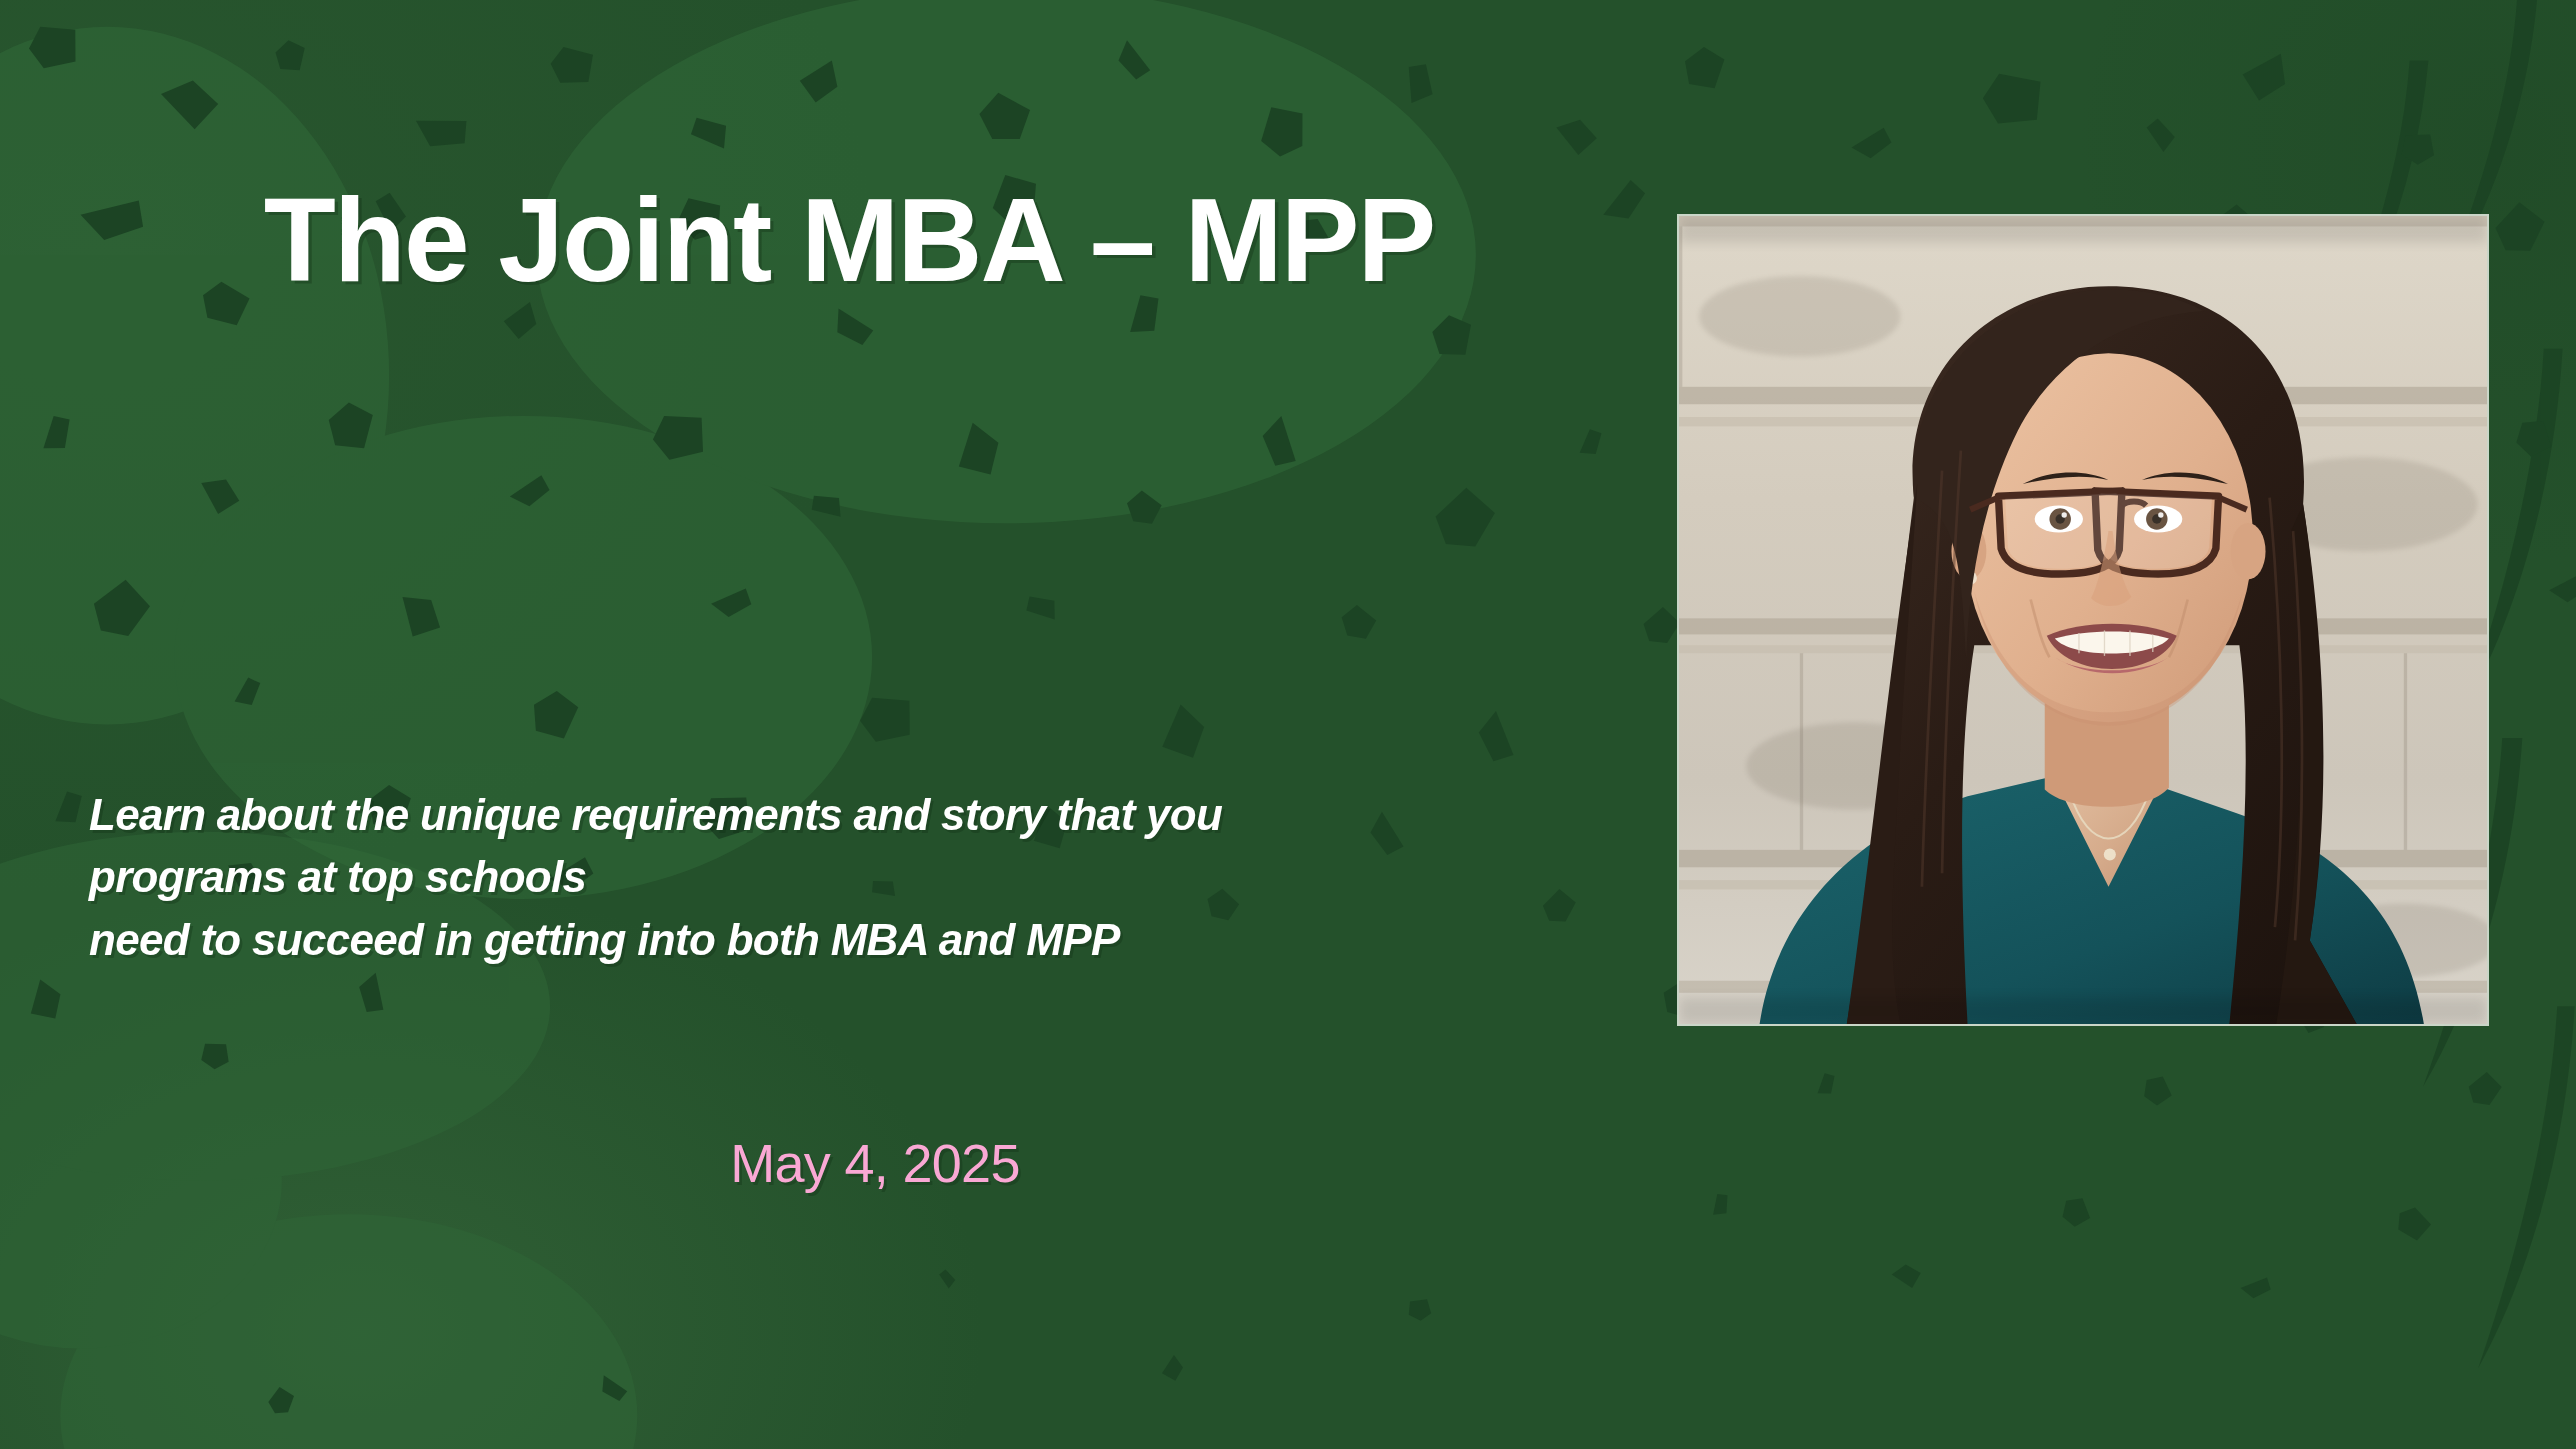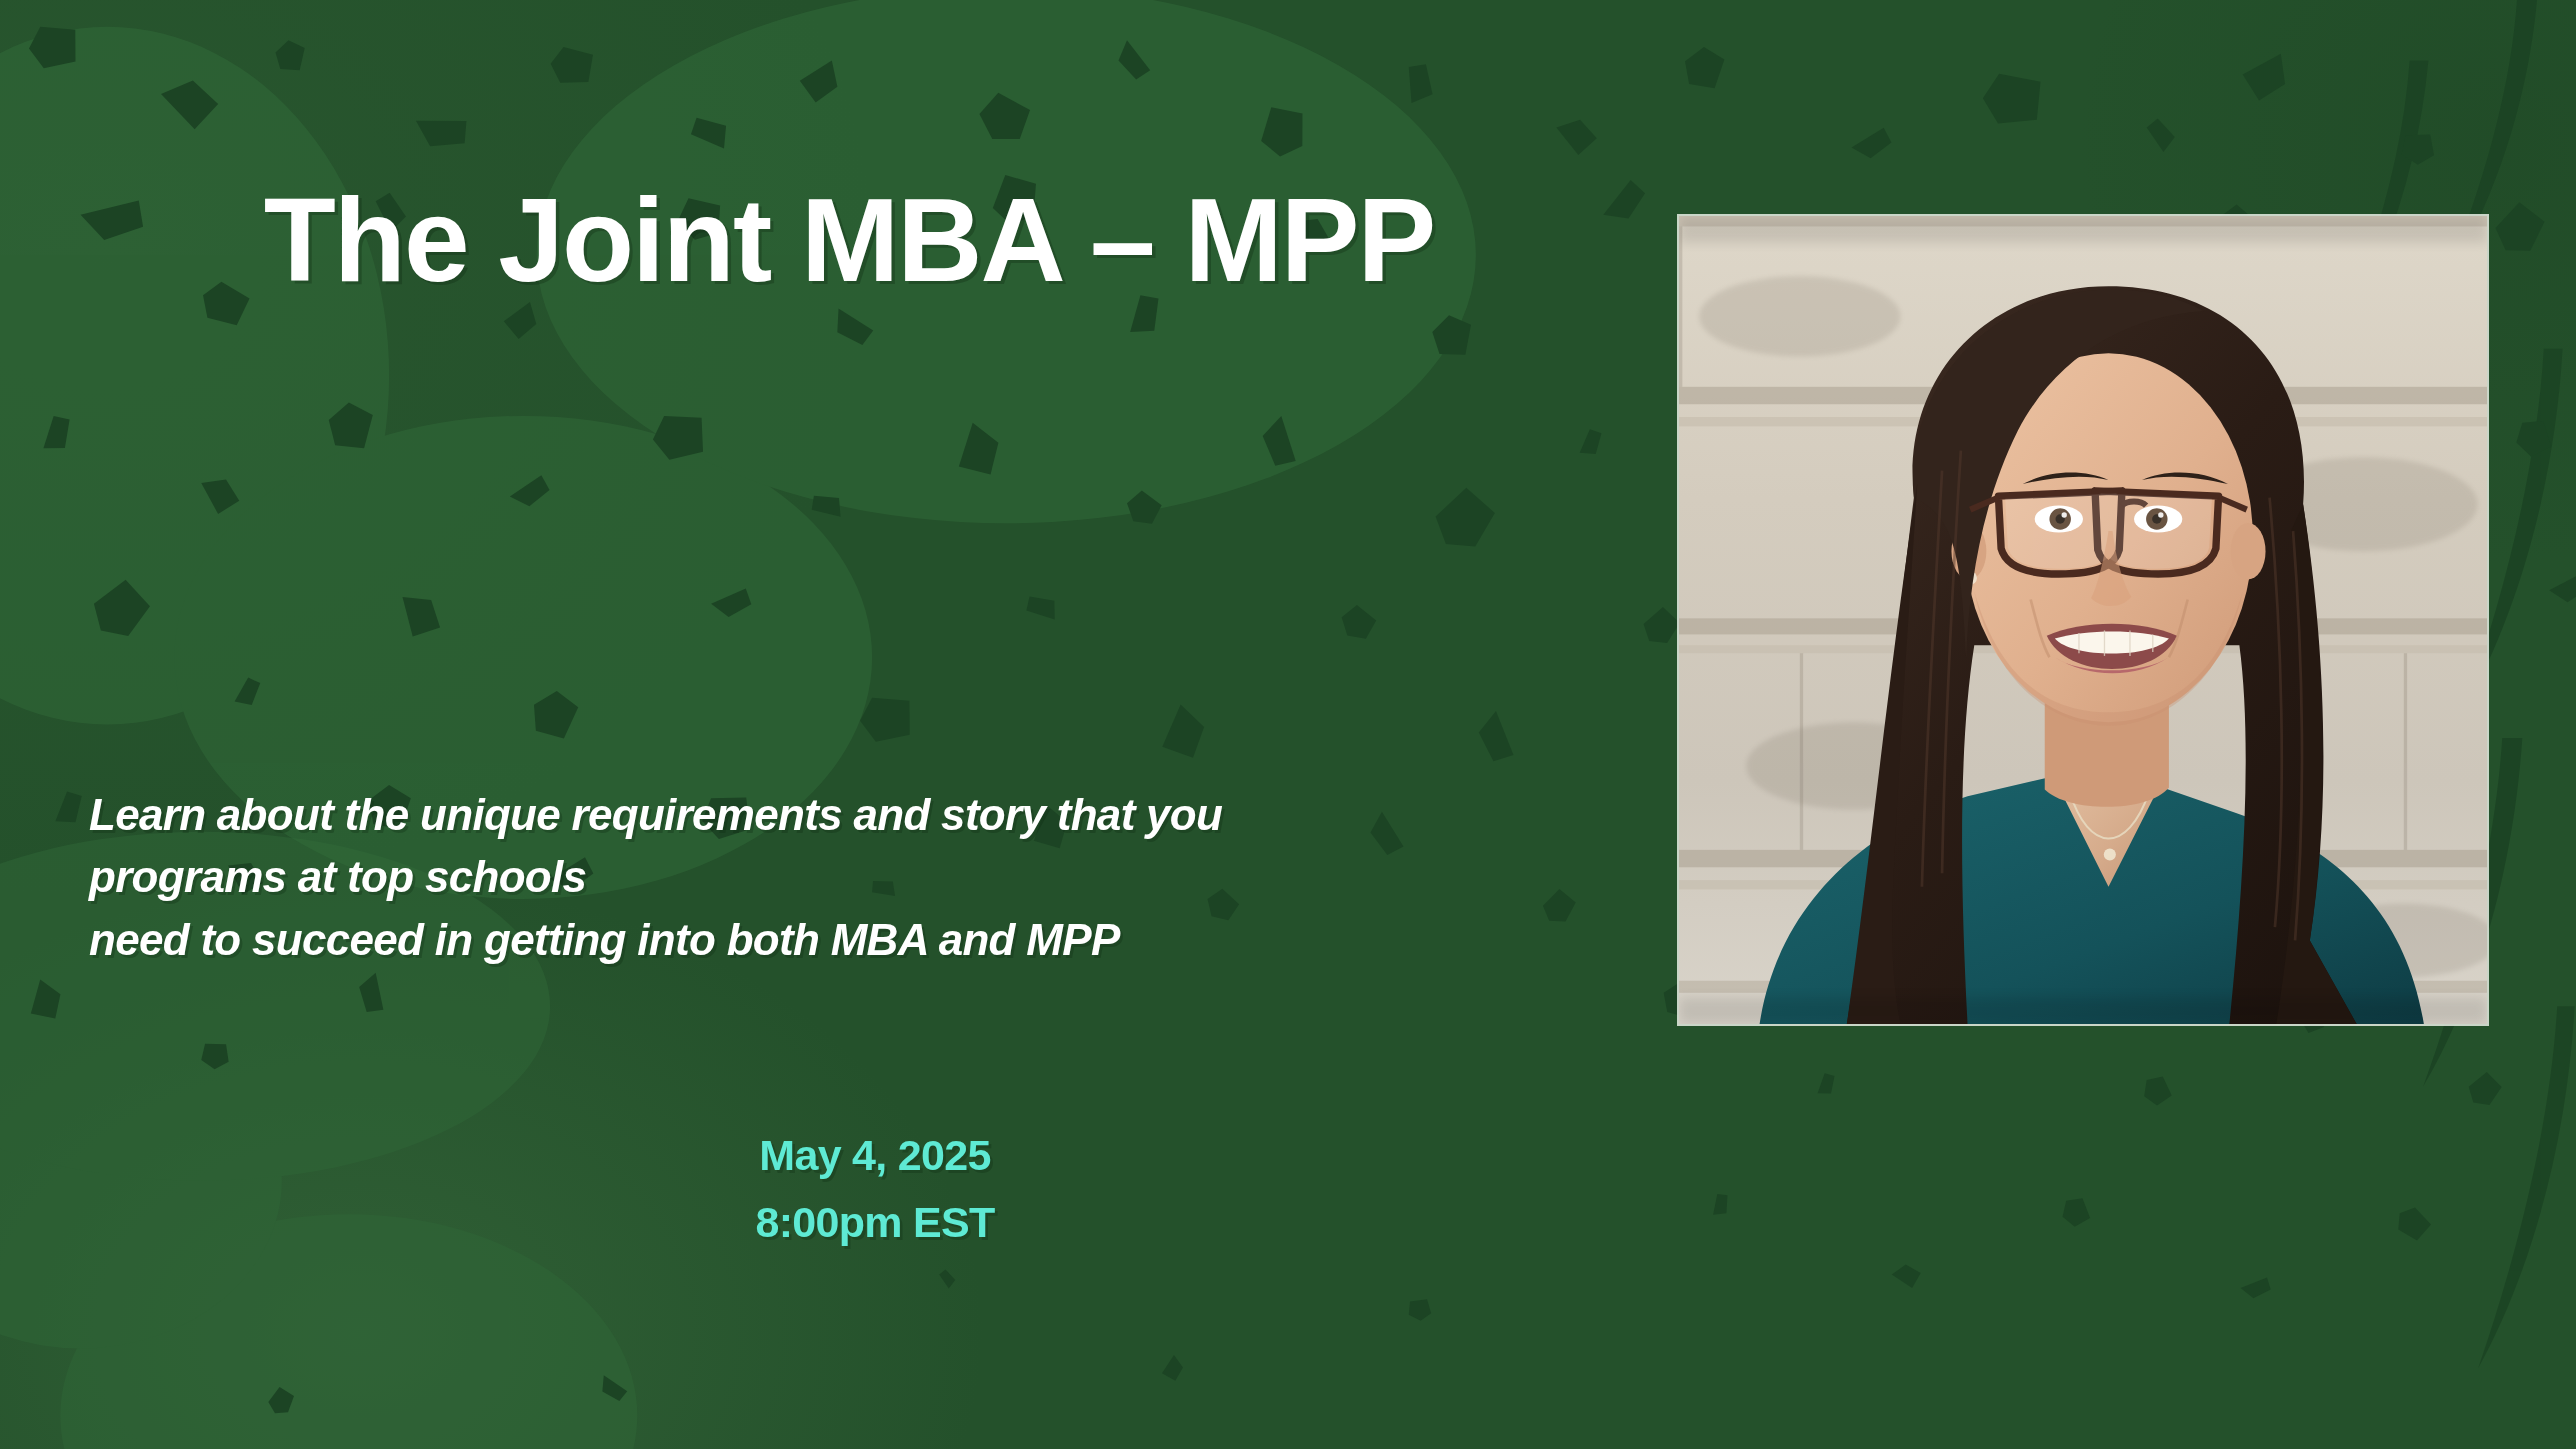--- a/index.html
+++ b/index.html
@@ -78,24 +78,24 @@
 
   .date-block {
     position: absolute;
     left: 429px;
     top: 1122px;
     width: 892px;
     text-align: center;
   }
   .date-line {
     margin: 0;
-    color: #5eead4;
-    font-size: 43px;
+    color: #f9a8d4;
+    font-size: 54px;
     line-height: 1.55;
-    font-weight: 700;
+    font-weight: 400;
     letter-spacing: -0.7px;
     text-shadow: 2.7px 2.7px 0 rgba(12,40,16,0.28);
   }
 
   
   .photo-frame {
     position: absolute;
     left: 1679px;
     top: 216px;
     width: 808px;
@@ -439,21 +439,20 @@
     </div>
 
     <div class="subtitle-block">
       <p class="subtitle">Learn about the unique requirements and story that you</p>
       <p class="subtitle">programs at top schools</p>
       <p class="subtitle">need to succeed in getting into both MBA and MPP</p>
     </div>
 
     <div class="date-block">
       <p class="date-line">May 4, 2025</p>
-      <p class="date-line">8:00pm EST</p>
     </div>
 
     <div class="photo-frame">
       <svg viewBox="0 0 1204 1205" preserveAspectRatio="xMidYMid slice" aria-hidden="true">
         <defs>
           <linearGradient id="wallg" x1="0" y1="0" x2="0" y2="1">
             <stop offset="0%" stop-color="#ded7c9"></stop>
             <stop offset="35%" stop-color="#d4ccbe"></stop>
             <stop offset="70%" stop-color="#cdc6ba"></stop>
             <stop offset="100%" stop-color="#d9d4ca"></stop>

